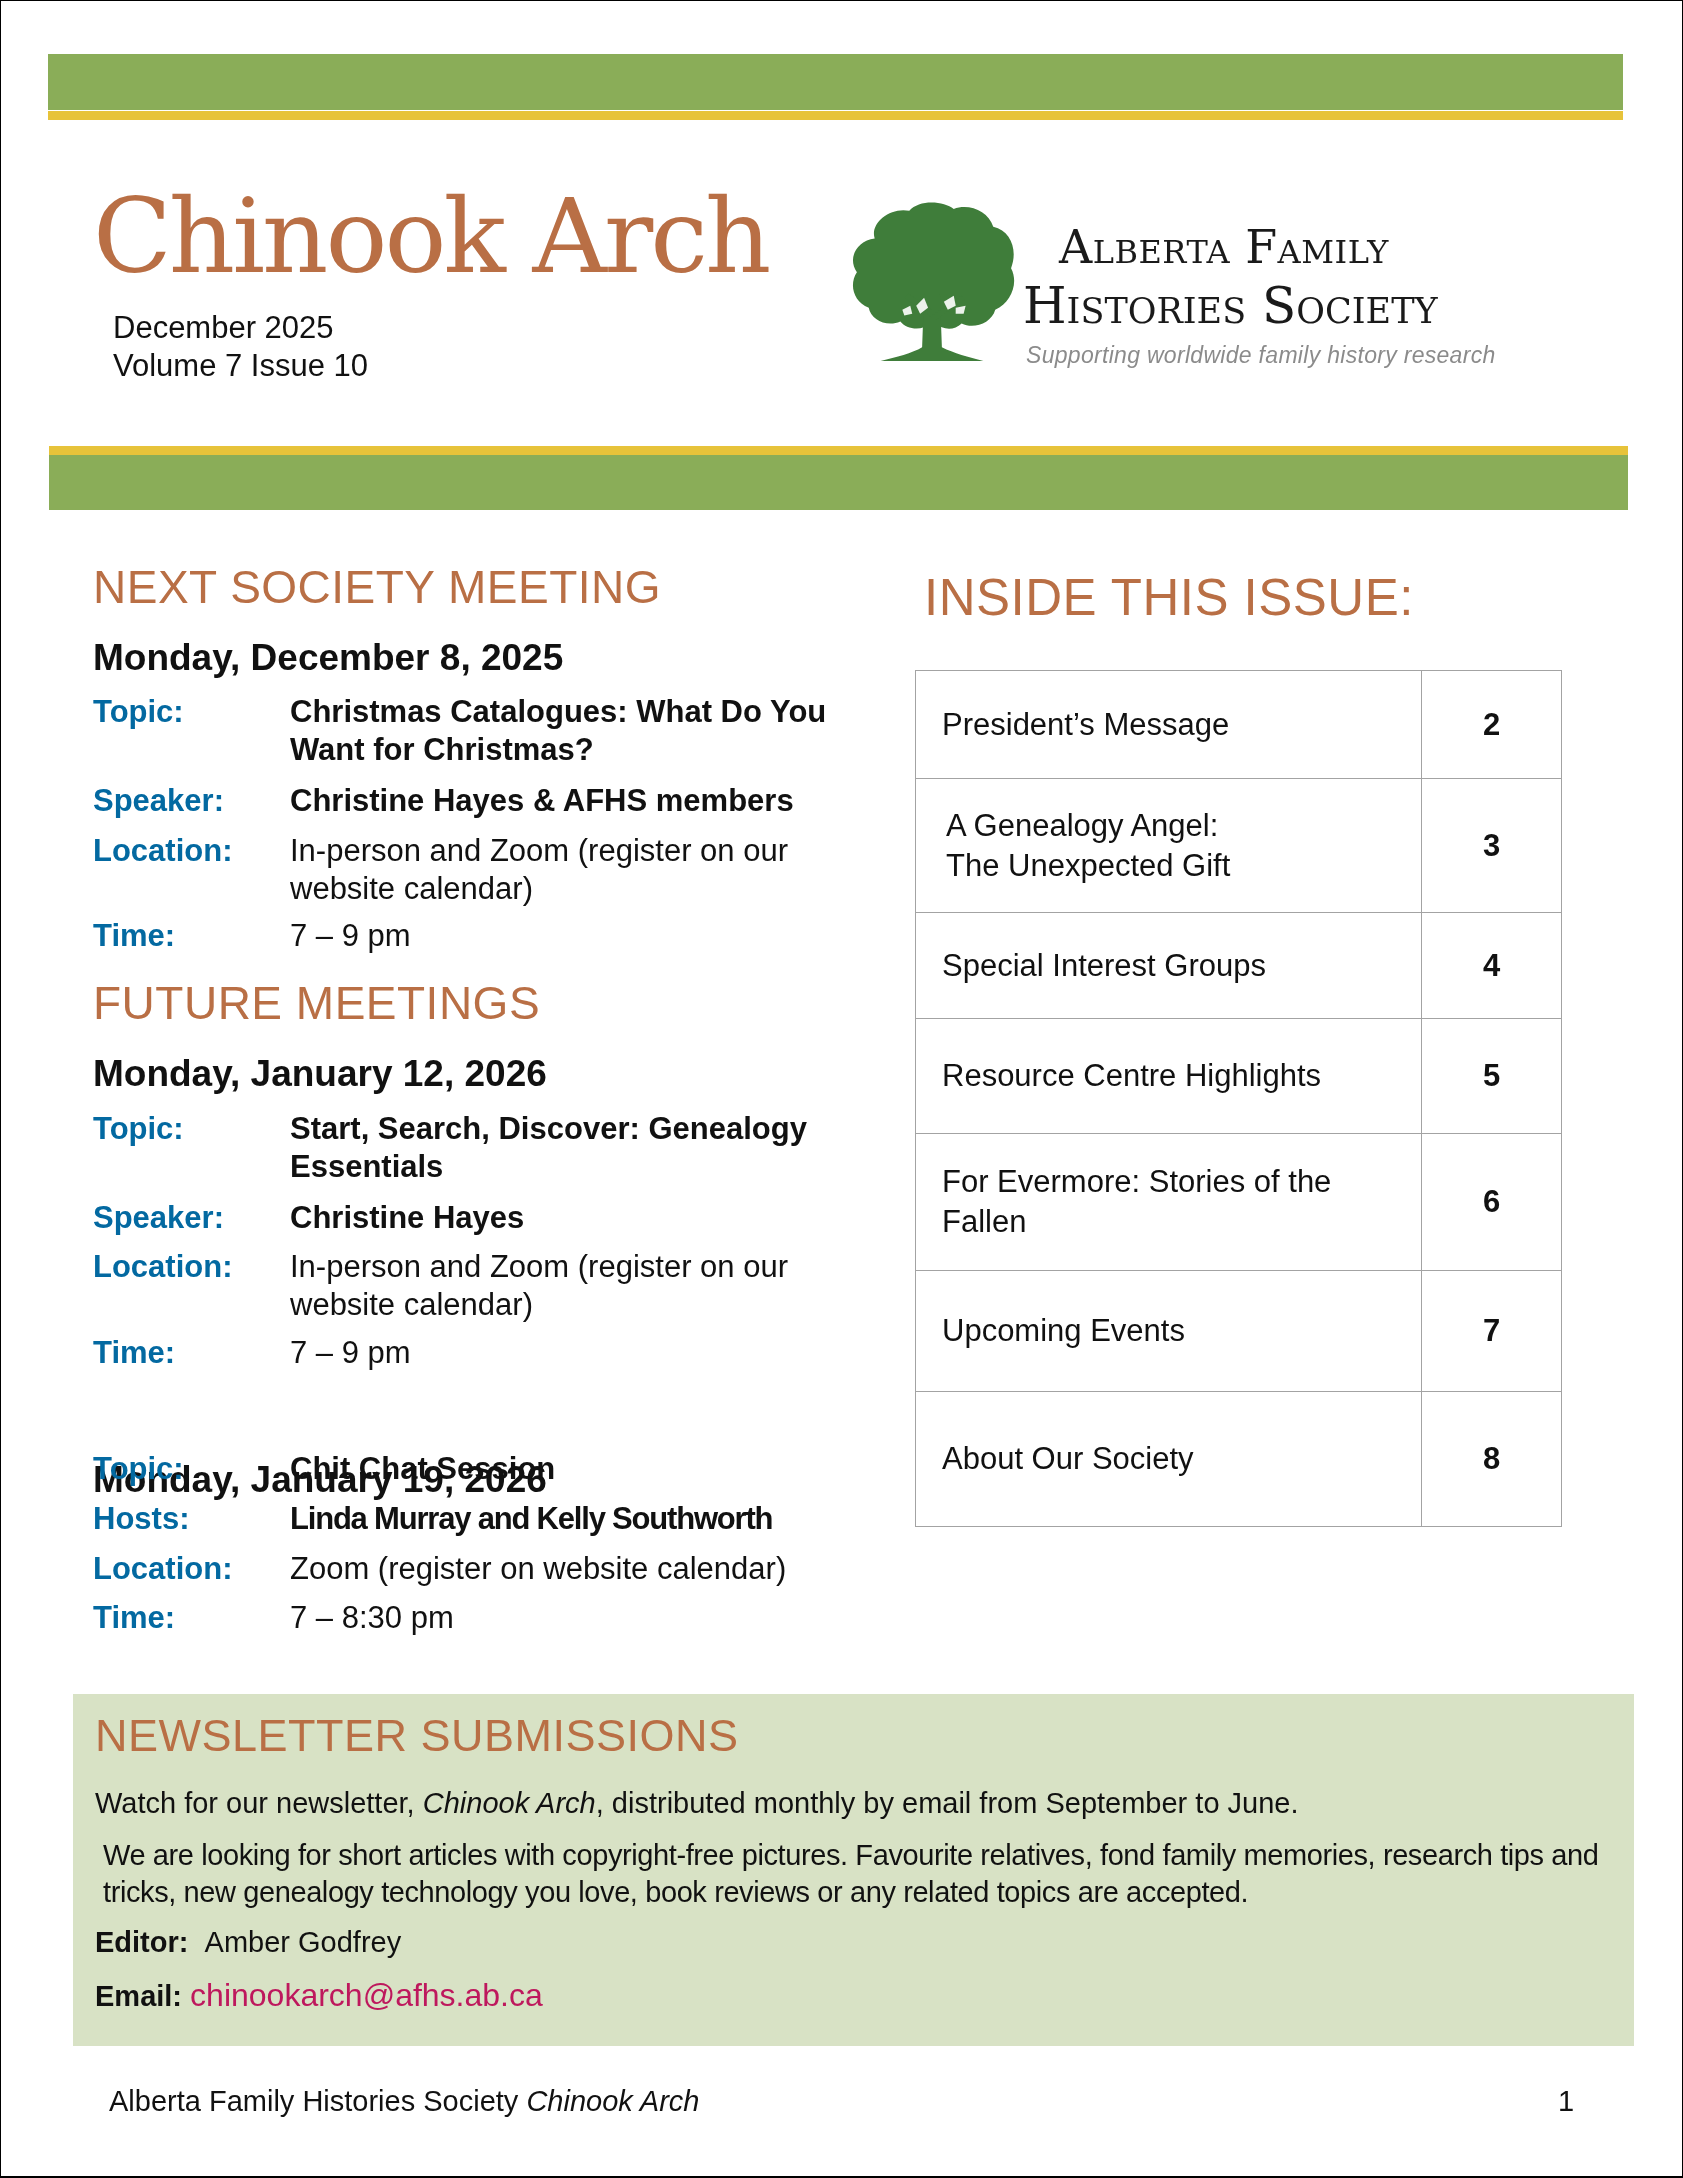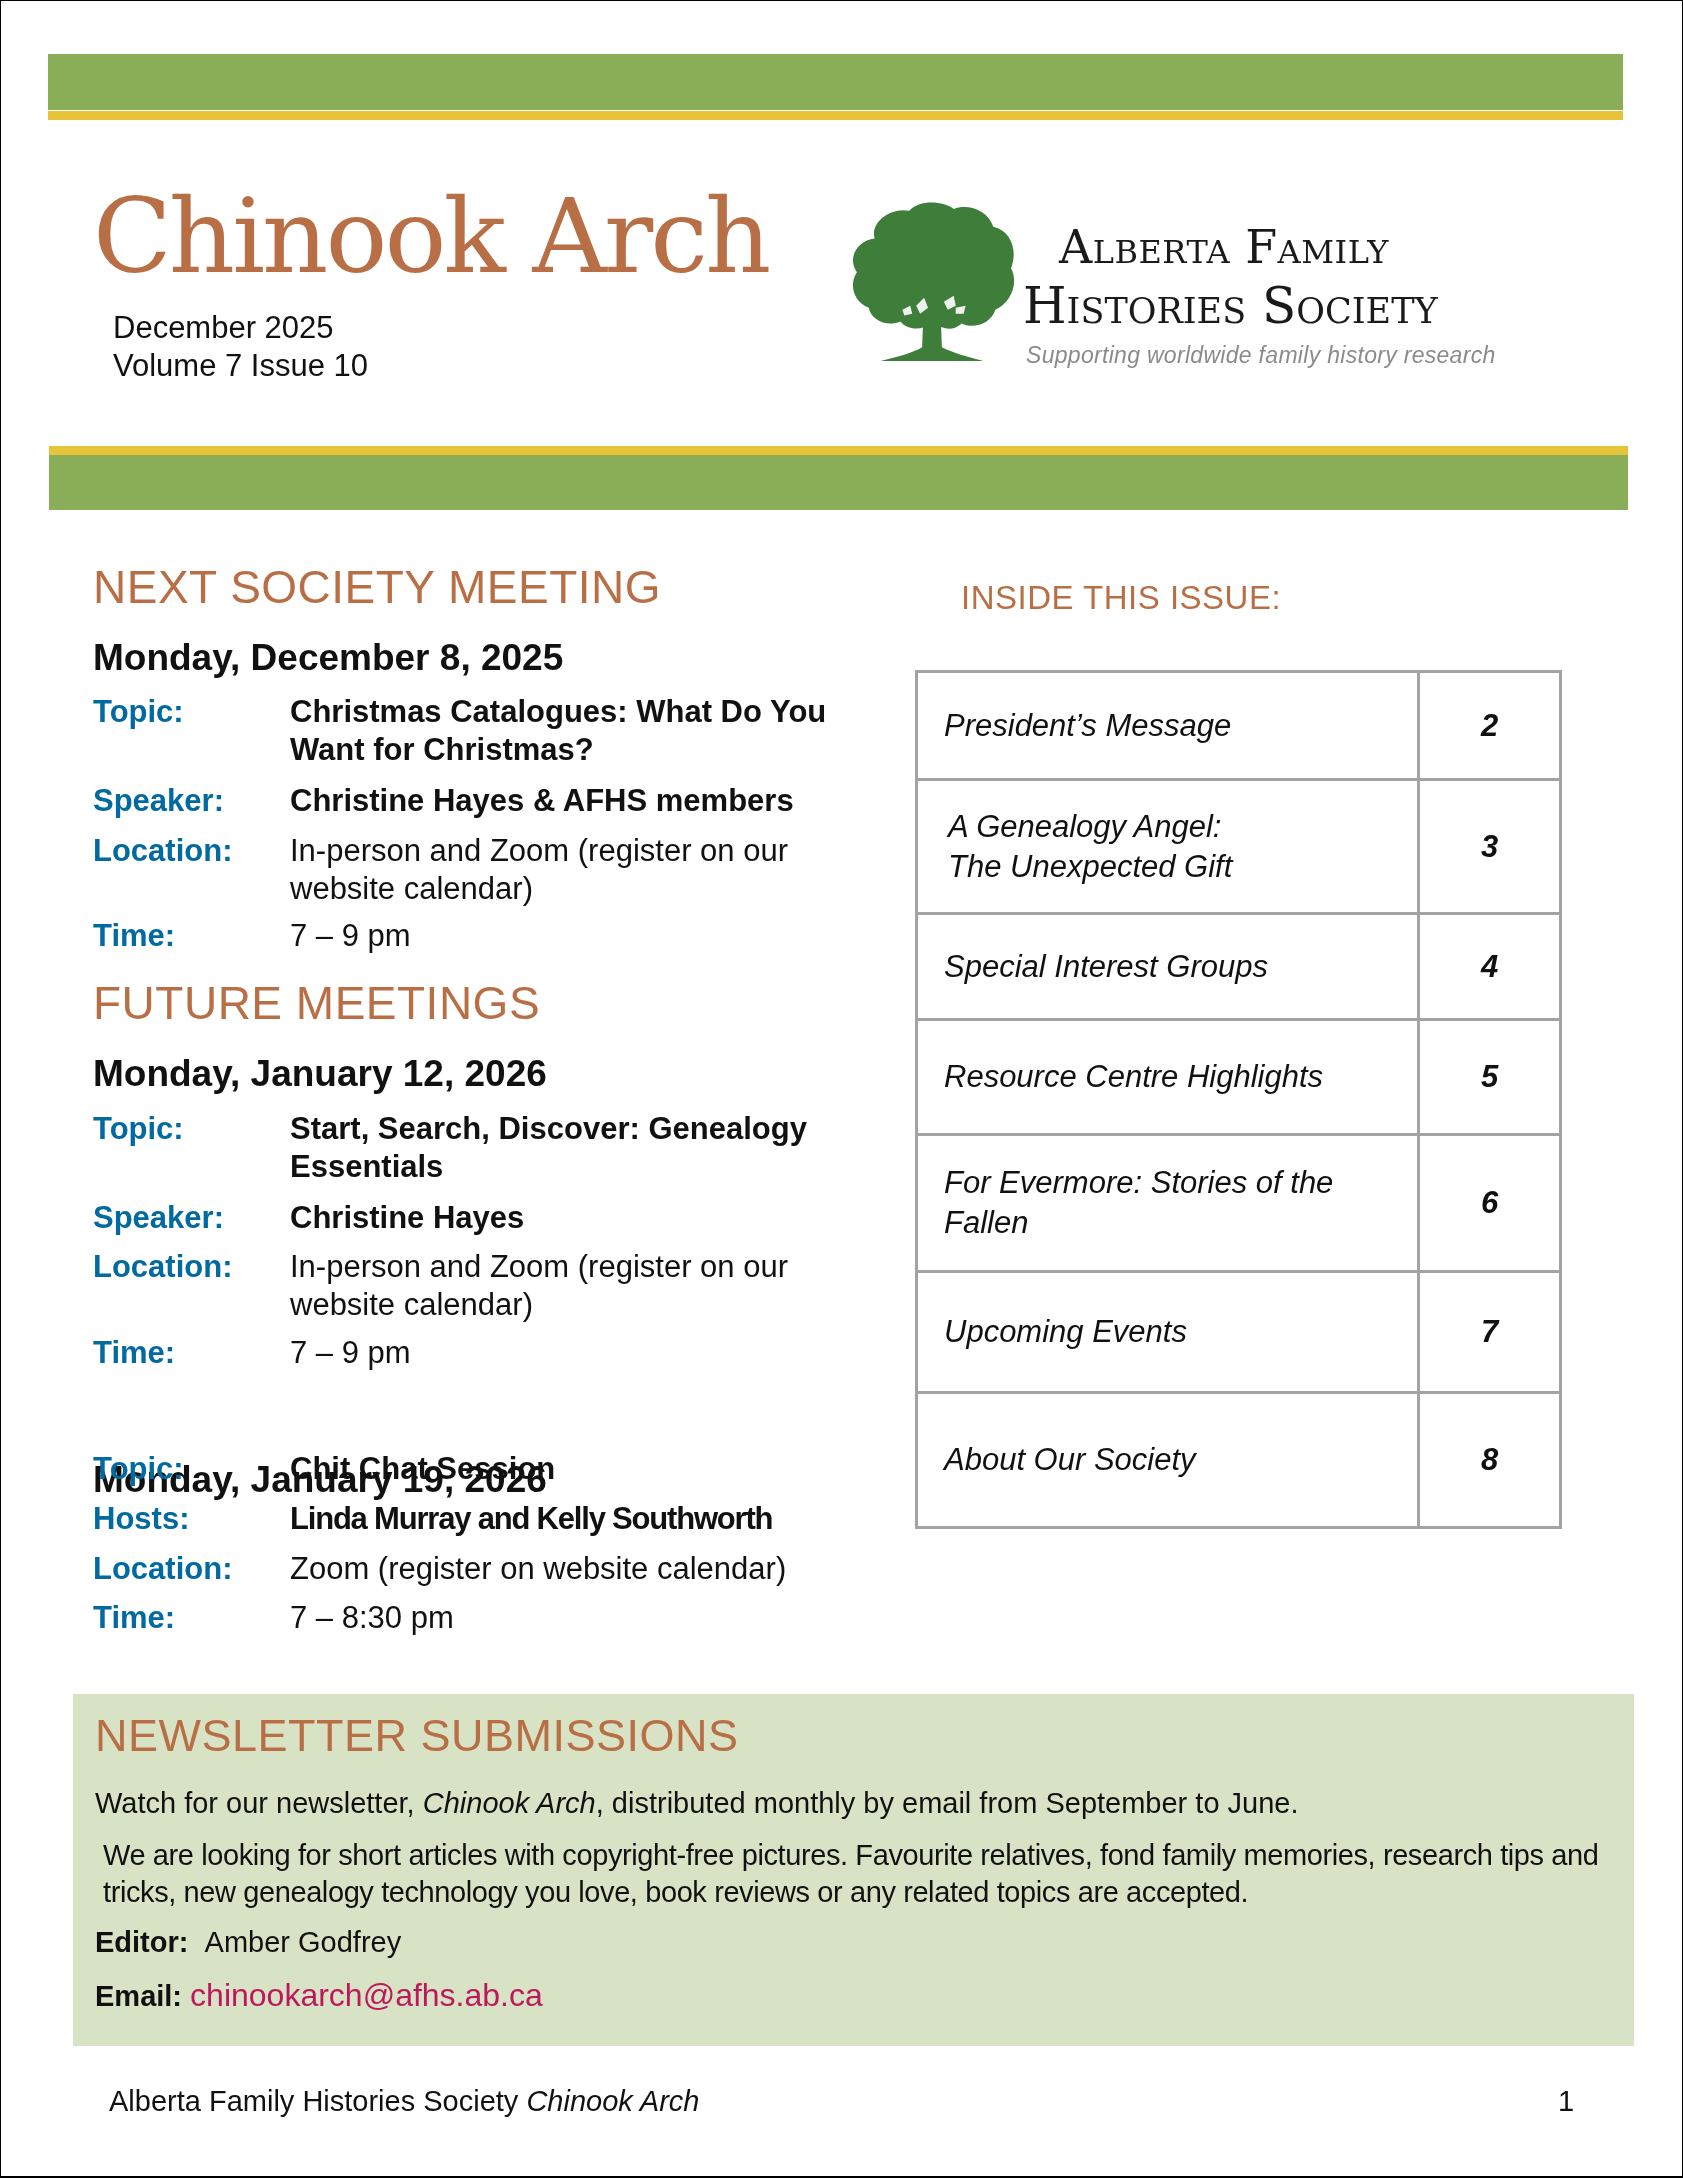--- a/index.html
+++ b/index.html
@@ -56,22 +56,22 @@
     left: 289px; width: 594px; font-family: "Liberation Sans", sans-serif;
     font-size: 31px; line-height: 38px; color: #111;
   }
   .row-value.bold { font-weight: bold; }
 
   .toc-table {
     position: absolute; left: 914px; top: 669px; width: 647px; height: 854px;
     border-collapse: collapse; table-layout: fixed;
   }
   .toc-table td {
-    border: 3px solid #a3a3a3; padding: 0 0 0 26px; vertical-align: middle;
-    font-family: "Liberation Sans", sans-serif; font-size: 31px; line-height: 40px; color: #111; font-style: italic;
+    border: 1px solid #a3a3a3; padding: 0 0 0 26px; vertical-align: middle;
+    font-family: "Liberation Sans", sans-serif; font-size: 31px; line-height: 40px; color: #111;
   }
   .toc-table td.num {
     padding: 0; text-align: center; font-weight: bold; width: 139px;
   }
 
   .submissions {
     left: 72px; top: 1693px; width: 1561px; height: 352px; background: #d8e2c5;
   }
   .sub-text {
     left: 94px; width: 1525px; font-family: "Liberation Sans", sans-serif;
@@ -151,21 +151,21 @@
   <div class="abs meeting-date" style="left:92px; top:1457px;">Monday, January 19, 2026</div>
   <div class="abs row-label" style="top:1449px;">Topic:</div>
   <div class="abs row-value bold" style="top:1449px;">Chit Chat Session</div>
   <div class="abs row-label" style="top:1499px;">Hosts:</div>
   <div class="abs row-value bold" style="top:1499px; letter-spacing:-1.2px; white-space:nowrap;">Linda Murray and Kelly Southworth</div>
   <div class="abs row-label" style="top:1549px;">Location:</div>
   <div class="abs row-value" style="top:1549px; white-space:nowrap;">Zoom (register on website calendar)</div>
   <div class="abs row-label" style="top:1598px;">Time:</div>
   <div class="abs row-value" style="top:1598px;">7 – 8:30 pm</div>
 
-  <div class="abs section-head" style="left:923px; top:570px; font-size:33px;margin-left:37px;">INSIDE THIS ISSUE:</div>
+  <div class="abs section-head" style="left:923px; top:570px; font-size:51px;">INSIDE THIS ISSUE:</div>
 
   <table class="toc-table">
     <tbody>
         <tr style="height:108px;">
       <td>President’s Message</td>
       <td class="num">2</td>
     </tr>
     <tr style="height:134px;">
       <td>
         <div style="padding-left:4px;">A Genealogy Angel:</div>

